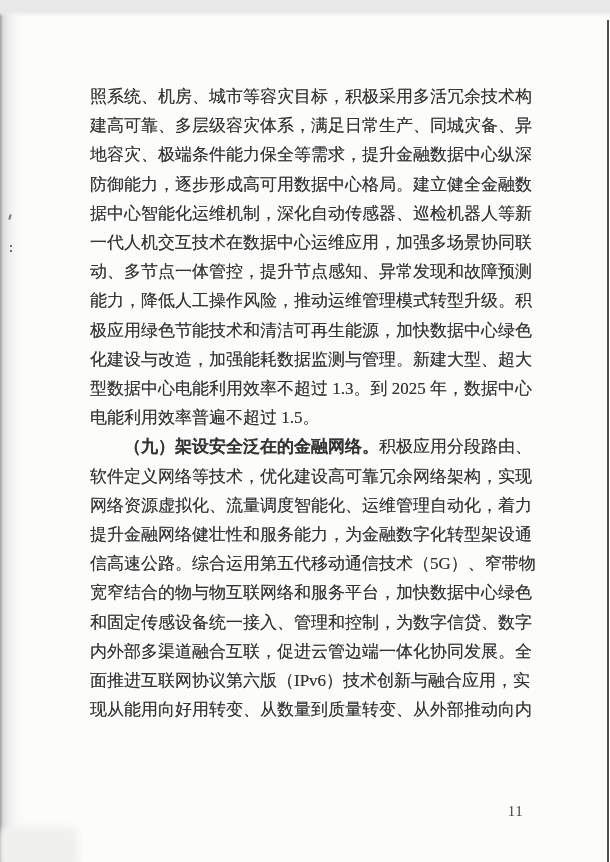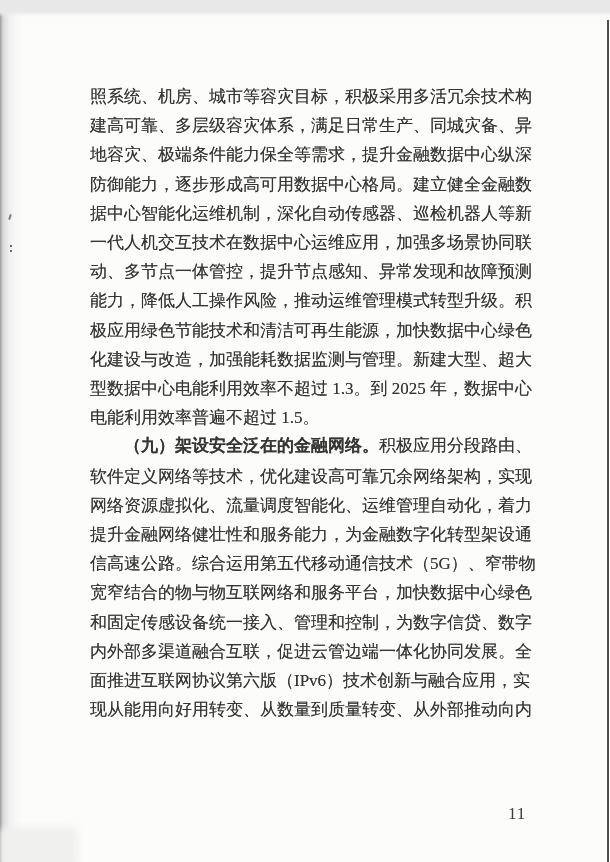--- a/index.html
+++ b/index.html
@@ -47,25 +47,25 @@
     color:#353535;
     text-shadow:0 0 0.5px rgba(70,70,70,.7);
   }
   .line{
     text-align:justify;
     text-align-last:justify;
     white-space:nowrap;
     letter-spacing:0;
   }
   .line.no-just{text-align-last:left;}
-  .line.indent{padding-left:34px;font-family:Liberation Mono, monospace;}
+  .line.indent{padding-left:34px;}
   .line b{font-weight:700;}
   .page-number{
     position:absolute;left:508px;top:792px;width:30px;
-    font-size:17px;color:#3d3d3d;letter-spacing:1px;
+    font-size:14px;color:#3d3d3d;letter-spacing:1px;
     font-family:"Liberation Serif","DejaVu Serif",serif;
   }
 </style>
 </head>
 <body>
 
 <div class="page">
   <div class="edge-left"></div>
   <div class="edge-top"></div>
   <div class="smudge-bottom-left"></div>

